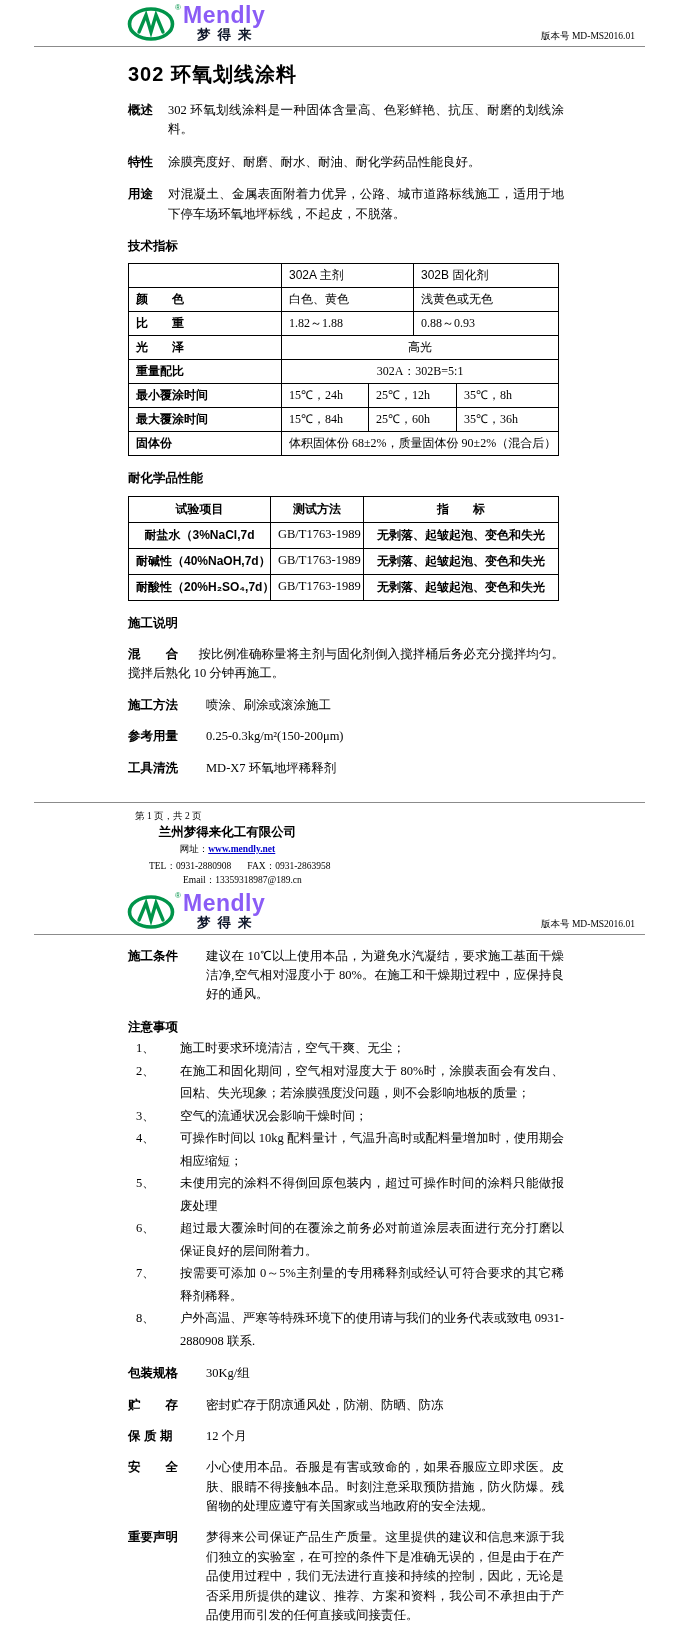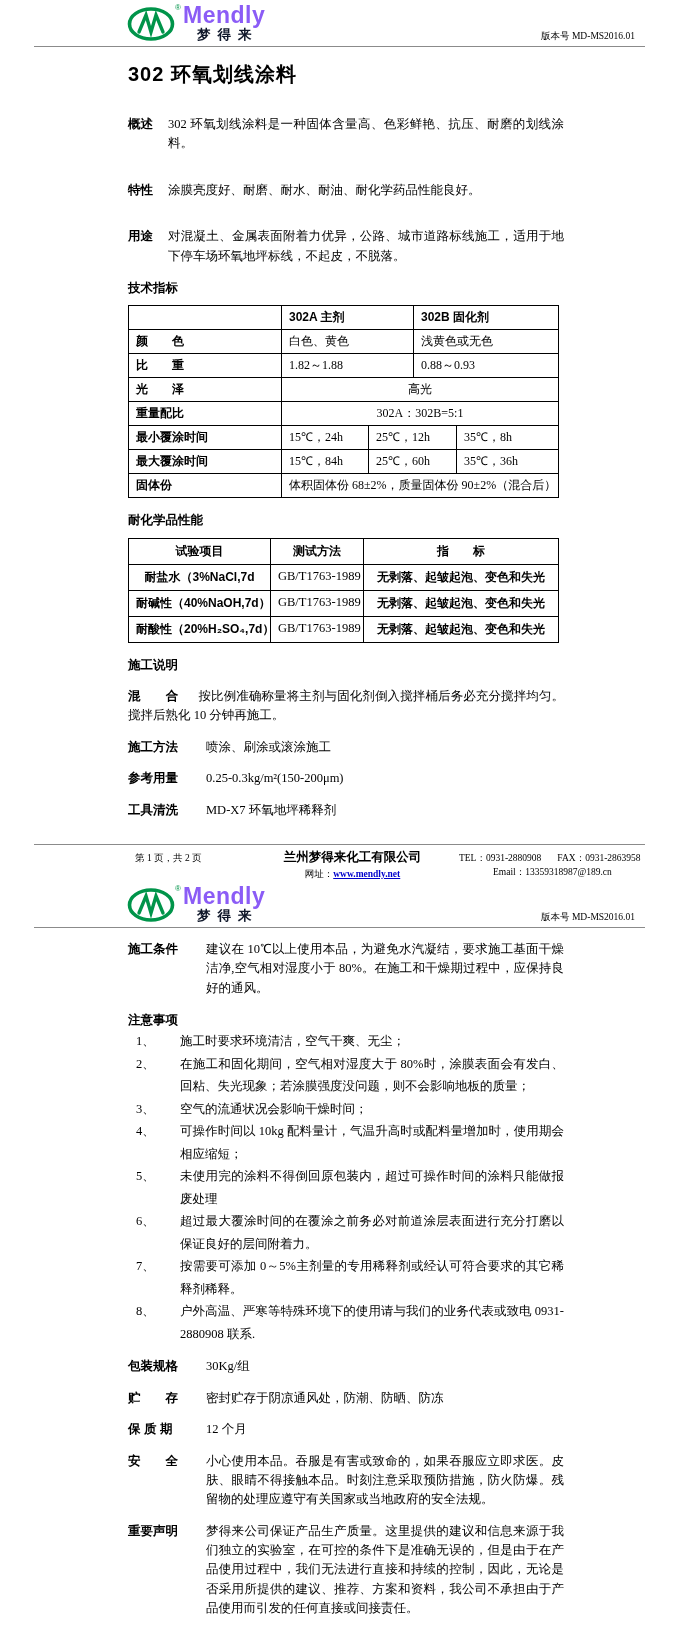--- a/index.html
+++ b/index.html
@@ -12,47 +12,47 @@
   .logo-reg{position:absolute;top:-1px;right:-2px;font-size:8px;color:#00944a;font-family:"Liberation Sans",sans-serif;}
   .wordmark{margin-left:4px;line-height:1;}
   .brand-en{font-family:"Liberation Sans",sans-serif;font-weight:bold;font-size:23px;color:#8b5cf6;letter-spacing:.5px;}
   .brand-cn{font-family:"Liberation Sans",sans-serif;font-weight:bold;font-size:13.5px;color:#0f172a;letter-spacing:7px;margin:1px 0 0 14px;}
   .version{position:absolute;right:52px;bottom:3px;font-size:9.5px;}
   .rule{border-top:1.5px solid #8b8b8b;margin:0 42px 0 34px;}
   
   .title{margin:14px 0 0 128px;font-size:20px;font-family:"Liberation Sans",sans-serif;font-weight:bold;letter-spacing:1px;}
   
   .content{margin-left:128px;width:436px;font-size:12.5px;line-height:1.55;}
-  .irow{display:flex;margin-top:27px;}
+  .irow{display:flex;margin-top:13px;}
   .ilabel{font-family:"Liberation Sans",sans-serif;font-weight:bold;flex:none;width:31px;margin-right:9px;}
   .itext{flex:1;text-align:justify;}
   .stitle{font-family:"Liberation Sans",sans-serif;font-weight:bold;margin-top:13px;}
   
   table{border-collapse:collapse;table-layout:fixed;margin-top:7px;width:430px;}
   td{border:1px solid #000;height:23px;padding:0 7px;font-size:12px;white-space:nowrap;overflow:hidden;}
   .tech td.lbl,.chem td{font-family:"Liberation Sans",sans-serif;}
   .tech td.lbl{font-weight:bold;}
-  .tech td.hd{font-weight:bold;font-family:"Liberation Sans",sans-serif;}
+  .tech td.hd{font-weight:normal;font-family:"Liberation Sans",sans-serif;}
   .tech td.ctr{text-align:center;}
   .chem td{text-align:center;height:25px;}
   .chem td.hd,.chem td.item,.chem td.res{font-weight:bold;}
   .chem td.mth{font-family:"Liberation Serif",serif;font-weight:normal;font-size:12.5px;}
   
   .crow{display:flex;margin-top:12px;}
   .clabel{font-family:"Liberation Sans",sans-serif;font-weight:bold;flex:none;width:54px;margin-right:24px;}
   .ctext{flex:1;text-align:justify;}
   .mix{margin-top:12px;text-align:justify;}
   .mix .clabel-in{font-family:"Liberation Sans",sans-serif;font-weight:bold;margin-right:20px;}
   
   .nrow{display:flex;line-height:1.8;}
   .nno{flex:none;width:44px;padding-left:8px;}
   .ntext{flex:1;text-align:justify;}
   
   .frule{border-top:1.5px solid #8b8b8b;margin:24px 42px 0 34px;}
-  .footer{display:flex;margin:3px 40px 0 135px;font-size:9.5px;line-height:1.5;}
+  .footer{display:flex;margin:3px 40px 0 135px;font-size:9.5px;line-height:1.5;flex-direction:column;}
   .f-page{flex:none;width:125px;padding-top:3px;}
   .f-center{flex:none;width:185px;text-align:center;}
   .f-company{font-size:12.5px;font-weight:bold;font-family:"Liberation Sans",sans-serif;white-space:nowrap;}
   .f-site a{color:#0000cc;text-decoration:underline;font-weight:bold;}
   .f-right{flex:1;padding-left:14px;padding-top:3px;}
   .f-right .fax{margin-left:16px;}
   .f-email{padding-left:34px;}
 </style>
 </head>
 <body>

